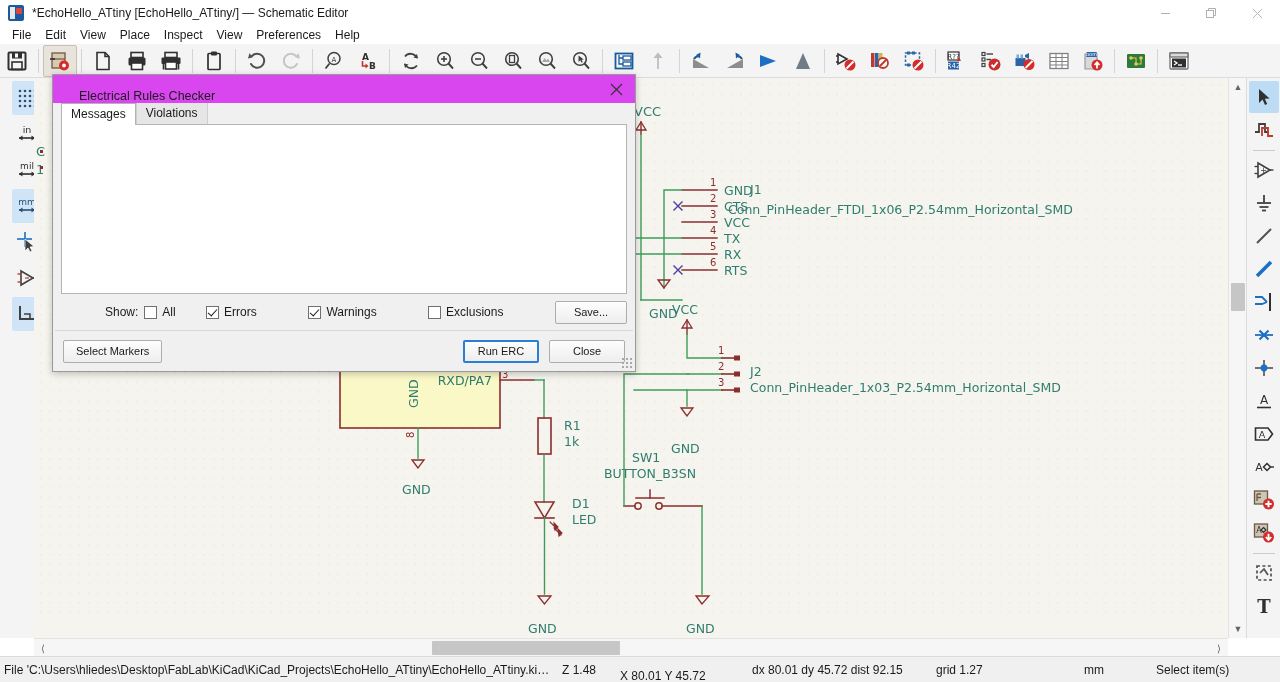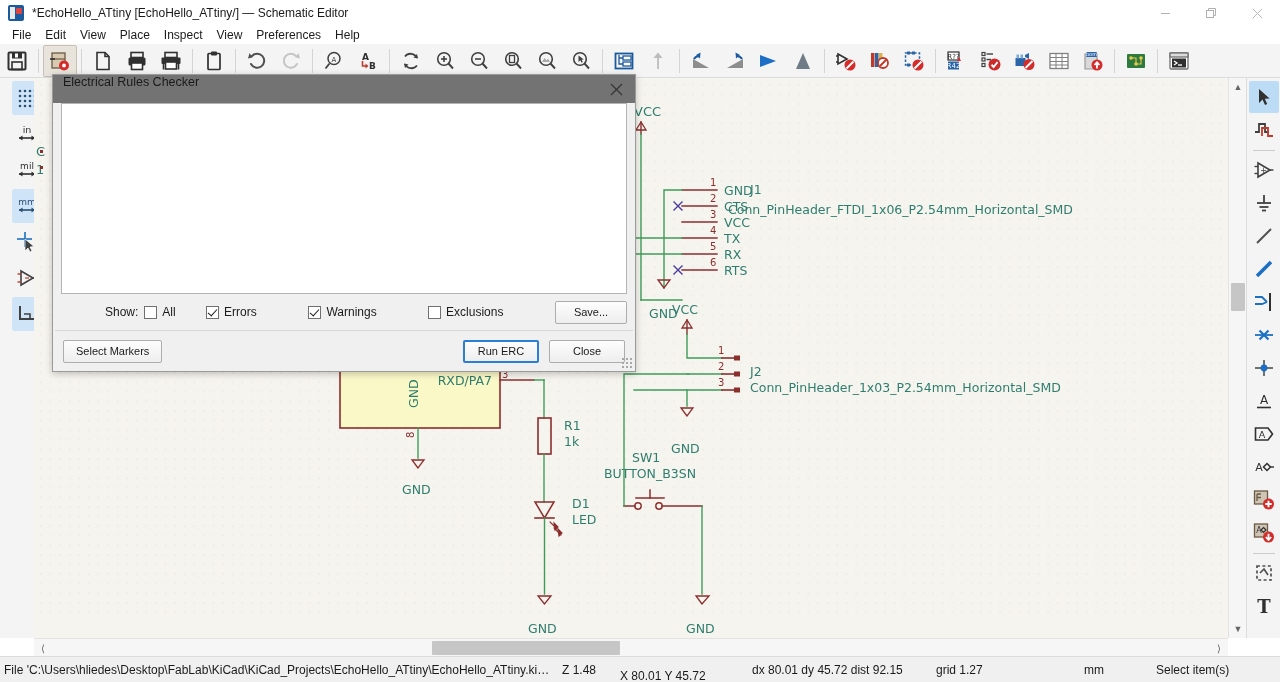--- a/index.html
+++ b/index.html
@@ -146,22 +146,22 @@
   .sb-tool { width: 126px; }
 
   
   .dialog {
     position: absolute; left: 52px; top: 74px; width: 584px; height: 298px;
     background: #f0f0f0; border: 1px solid #9a9a9a;
     box-shadow: 0 2px 7px rgba(0,0,0,0.22);
     display: flex; flex-direction: column;
   }
   .dlg-titlebar {
-    height: 28px; background: #737373; display: flex; align-items: flex-start;
-    padding-left: 10px; position: relative; flex: none;
+    height: 28px; background: #d946ef; display: flex; align-items: flex-end;
+    padding-left: 26px; position: relative; flex: none;
   }
   .dlg-title { font-size: 12.5px; color: #1a1a1a; }
   .dlg-close {
     position: absolute; right: 0; top: 0; width: 38px; height: 28px;
     display: flex; align-items: center; justify-content: center; color: #333;
   }
   .dlg-tabs {
     height: 21px; display: flex; align-items: flex-end; padding-left: 8px;
     background: #f0f0f0; flex: none;
   }
@@ -833,20 +833,24 @@
     <div class="dlg-titlebar">
       <div class="dlg-title">Electrical Rules Checker</div>
       <div class="dlg-close">
         <svg width="13" height="13" viewBox="0 0 13 13">
           <line x1="1" y1="1" x2="12" y2="12" stroke="#333" stroke-width="1.1"></line>
           <line x1="12" y1="1" x2="1" y2="12" stroke="#333" stroke-width="1.1"></line>
         </svg>
       </div>
     </div>
 
+    <div class="dlg-tabs">
+      <div class="dlg-tab selected">Messages</div>
+      <div class="dlg-tab unselected">Violations</div>
+    </div>
 
     <div class="dlg-body"></div>
 
     <div class="dlg-filters">
       <div class="lbl">Show:</div>
 
       <div class="cbx" style="width:68px">
         <div class="box"></div>
         <div class="txt">All</div>
       </div>

